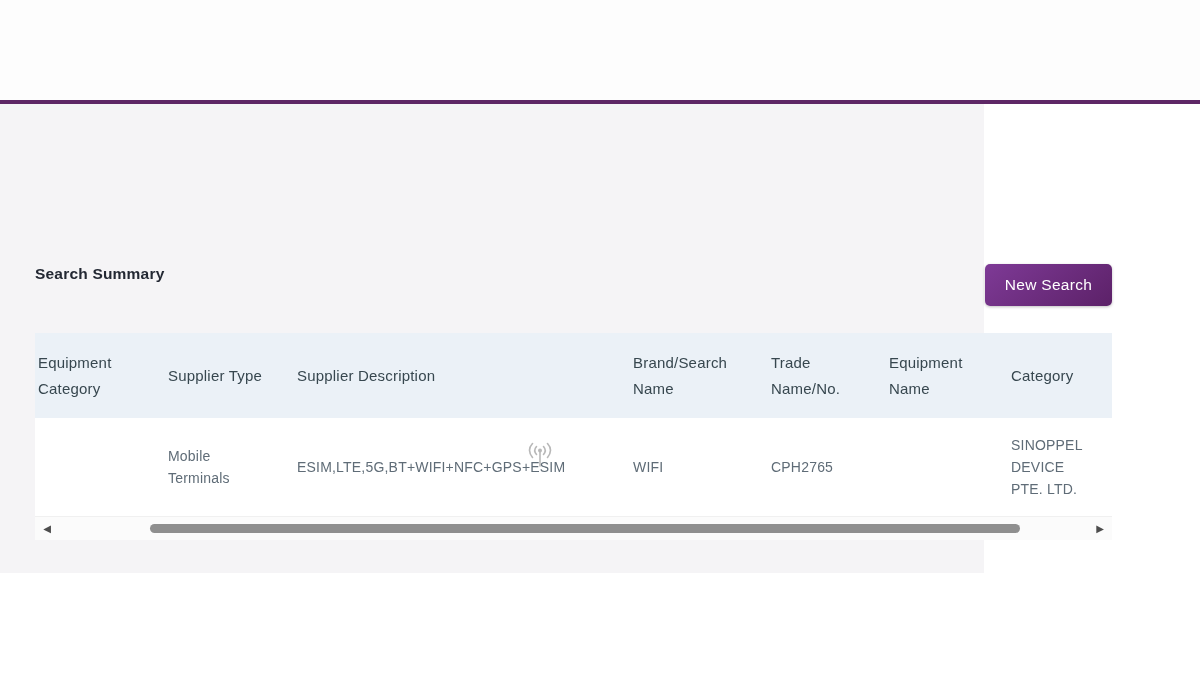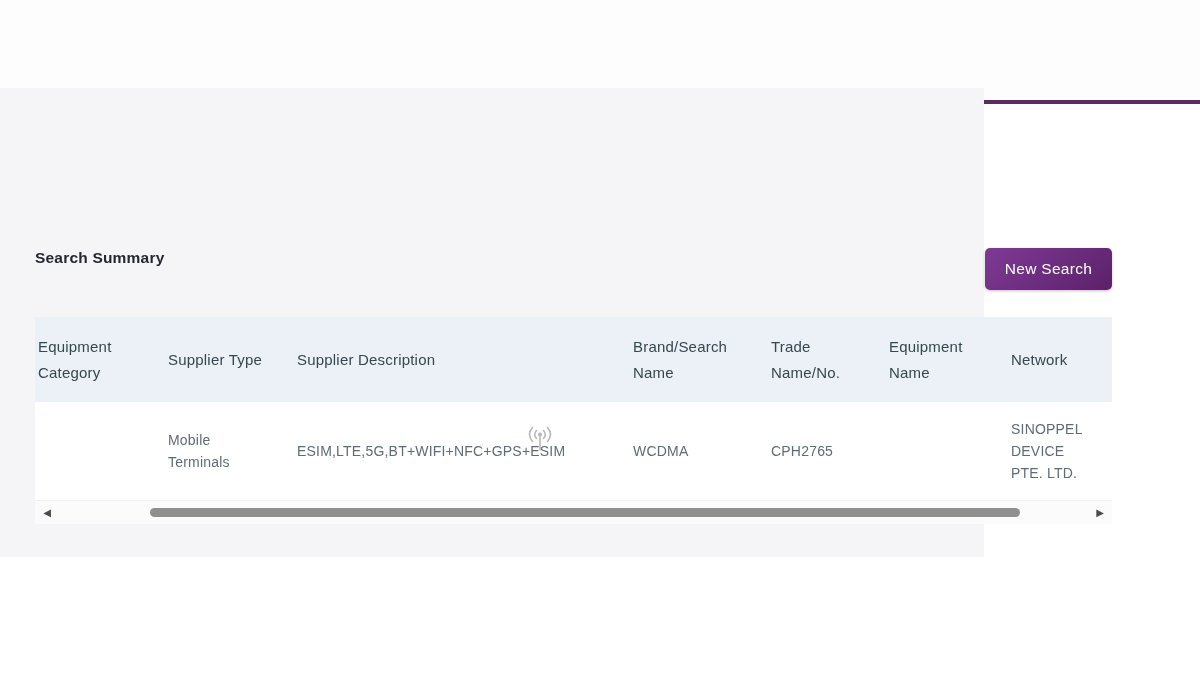--- a/index.html
+++ b/index.html
@@ -5,21 +5,21 @@
   html,body{margin:0;padding:0;}
   body{
     width:1200px;height:675px;overflow:hidden;
     font-family:"Liberation Sans", sans-serif;
     background:#ffffff;position:relative;
   }
   .page{position:absolute;inset:0;width:1200px;height:675px;}
 
   .top-band{position:absolute;left:0;top:0;width:1200px;height:100px;background:#fdfdfd;}
   .top-divider{position:absolute;left:0;top:100px;width:1200px;height:4px;background:#5e2766;}
-  .content{position:absolute;left:0;top:88px;width:984px;height:469px;background:#f5f4f6;}
+  .content{position:absolute;left:0;top:104px;width:984px;height:469px;background:#f5f4f6;}
 
   .page-title{
     position:absolute;left:35px;top:161px;
     font-size:15.5px;font-weight:700;color:#232833;letter-spacing:.2px;
   }
 
   .new-search-btn{
     position:absolute;left:985px;top:160px;width:127px;height:42px;
     background:linear-gradient(140deg,#7e3a96 0%,#5c2168 100%);
     border:none;border-radius:5px;cursor:pointer;
@@ -114,30 +114,30 @@
             <col style="width:240px">
         </colgroup>
         <thead>
           <tr>
             <th>Equipment Category</th>
             <th>Supplier Type</th>
             <th>Supplier Description</th>
             <th>Brand/Search Name</th>
             <th>Trade Name/No.</th>
             <th>Equipment Name</th>
-            <th>Network</th>
+            <th>Category</th>
             <th>Network Compatibility</th>
           </tr>
         </thead>
         <tbody>
           <tr>
             <td></td>
             <td>Mobile Terminals</td>
             <td class="nowrap">ESIM,LTE,5G,BT+WIFI+NFC+GPS+ESIM</td>
-            <td class="nowrap">WCDMA</td>
+            <td class="nowrap">WIFI</td>
             <td class="nowrap">CPH2765</td>
             <td></td>
             <td>SINOPPEL DEVICE PTE. LTD.</td>
             <td></td>
           </tr>
         </tbody>
       </table>
     </div>
 
     <svg class="watermark-icon" viewBox="0 0 42 30">

